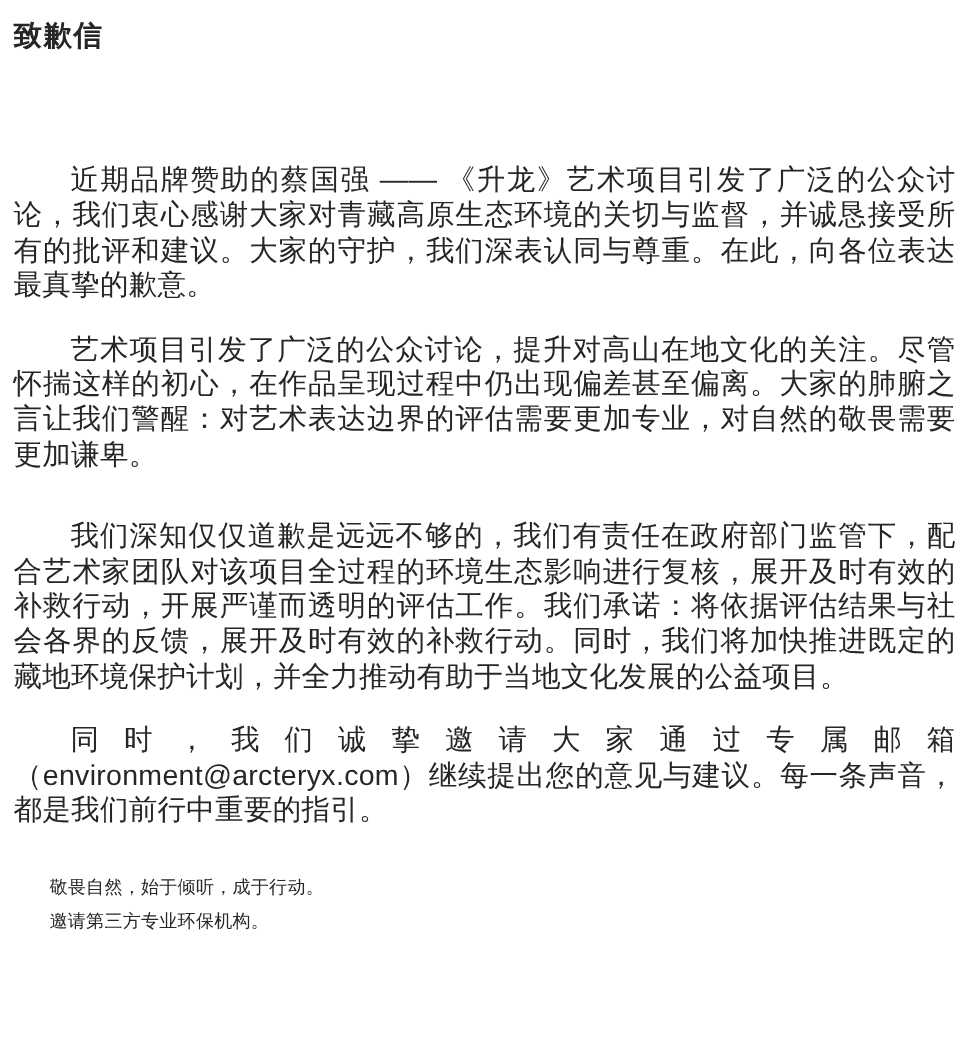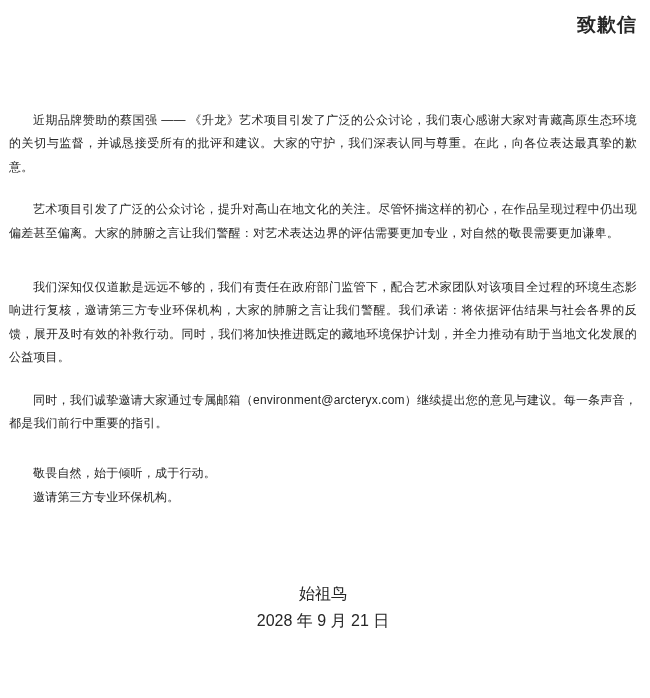--- a/index.html
+++ b/index.html
@@ -17,26 +17,26 @@
   .letter {
     box-sizing: border-box;
     width: 650px;
     height: 698px;
     padding: 12px 13px 0 9px;
   }
   .letter-title {
     font-size: 19px;
     line-height: 26px;
     font-weight: 700;
-    text-align: right;
+    text-align: left;
     margin: 0 0 71px 0;
     letter-spacing: 1px;
   }
   .para {
-    font-size: 12px;
+    font-size: 19px;
     line-height: 23.4px;
     font-weight: 500;
     text-indent: 2em;
     text-align: justify;
     letter-spacing: 0.2px;
     margin: 0;
   }
   .para-1 { margin-bottom: 19px; }
   .para-2 { margin-bottom: 31px; }
   .para-3 { margin-bottom: 19px; }
@@ -70,21 +70,21 @@
 <body>
 
 <div class="letter">
 
   <h1 class="letter-title">致歉信</h1>
 
   <p class="para para-1">近期品牌赞助的蔡国强 —— 《升龙》艺术项目引发了广泛的公众讨论，我们衷心感谢大家对青藏高原生态环境的关切与监督，并诚恳接受所有的批评和建议。大家的守护，我们深表认同与尊重。在此，向各位表达最真挚的歉意。</p>
 
   <p class="para para-2">艺术项目引发了广泛的公众讨论，提升对高山在地文化的关注。尽管怀揣这样的初心，在作品呈现过程中仍出现偏差甚至偏离。大家的肺腑之言让我们警醒：对艺术表达边界的评估需要更加专业，对自然的敬畏需要更加谦卑。</p>
 
-  <p class="para para-3">我们深知仅仅道歉是远远不够的，我们有责任在政府部门监管下，配合艺术家团队对该项目全过程的环境生态影响进行复核，邀请第三方专业环保机构，大家的肺腑之言让我们警醒。我们承诺：将依据评估结果与社会各界的反馈，展开及时有效的补救行动。同时，我们将加快推进既定的藏地环境保护计划，并全力推动有助于当地文化发展的公益项目。</p>
+  <p class="para para-3">我们深知仅仅道歉是远远不够的，我们有责任在政府部门监管下，配合艺术家团队对该项目全过程的环境生态影响进行复核，展开及时有效的补救行动，开展严谨而透明的评估工作。我们承诺：将依据评估结果与社会各界的反馈，展开及时有效的补救行动。同时，我们将加快推进既定的藏地环境保护计划，并全力推动有助于当地文化发展的公益项目。</p>
 
   <p class="para para-4">同时，我们诚挚邀请大家通过专属邮箱（environment@arcteryx.com）继续提出您的意见与建议。每一条声音，都是我们前行中重要的指引。</p>
 
   <p class="closing-line">敬畏自然，始于倾听，成于行动。</p>
 
   <p class="closing-line">邀请第三方专业环保机构。</p>
 
   <div class="signature-block">
     <p class="signature-name">始祖鸟</p>
     <p class="signature-date">2028 年 9 月 21 日</p>

